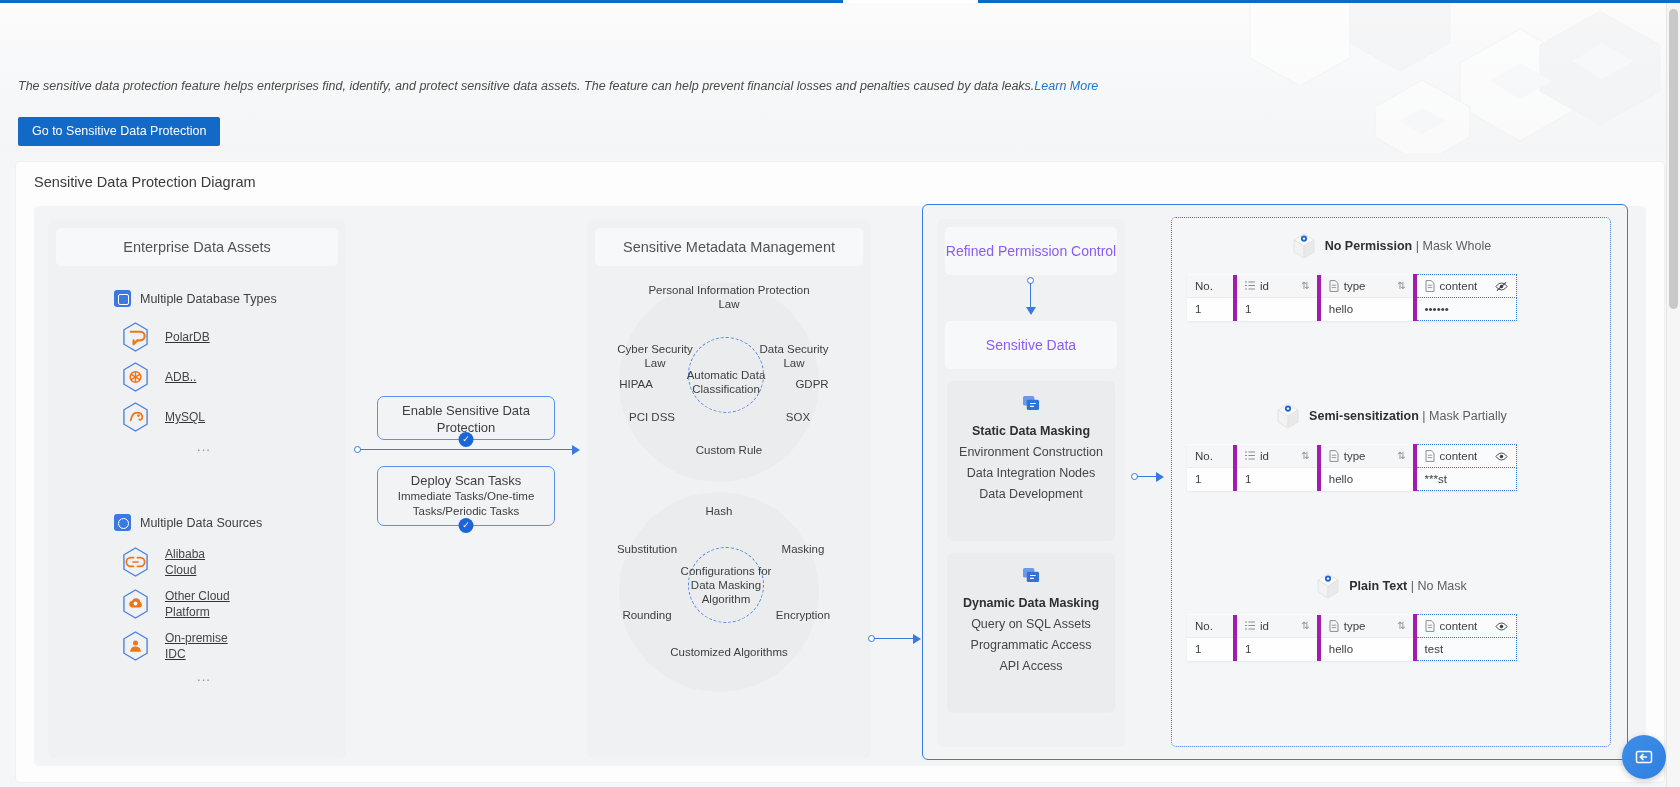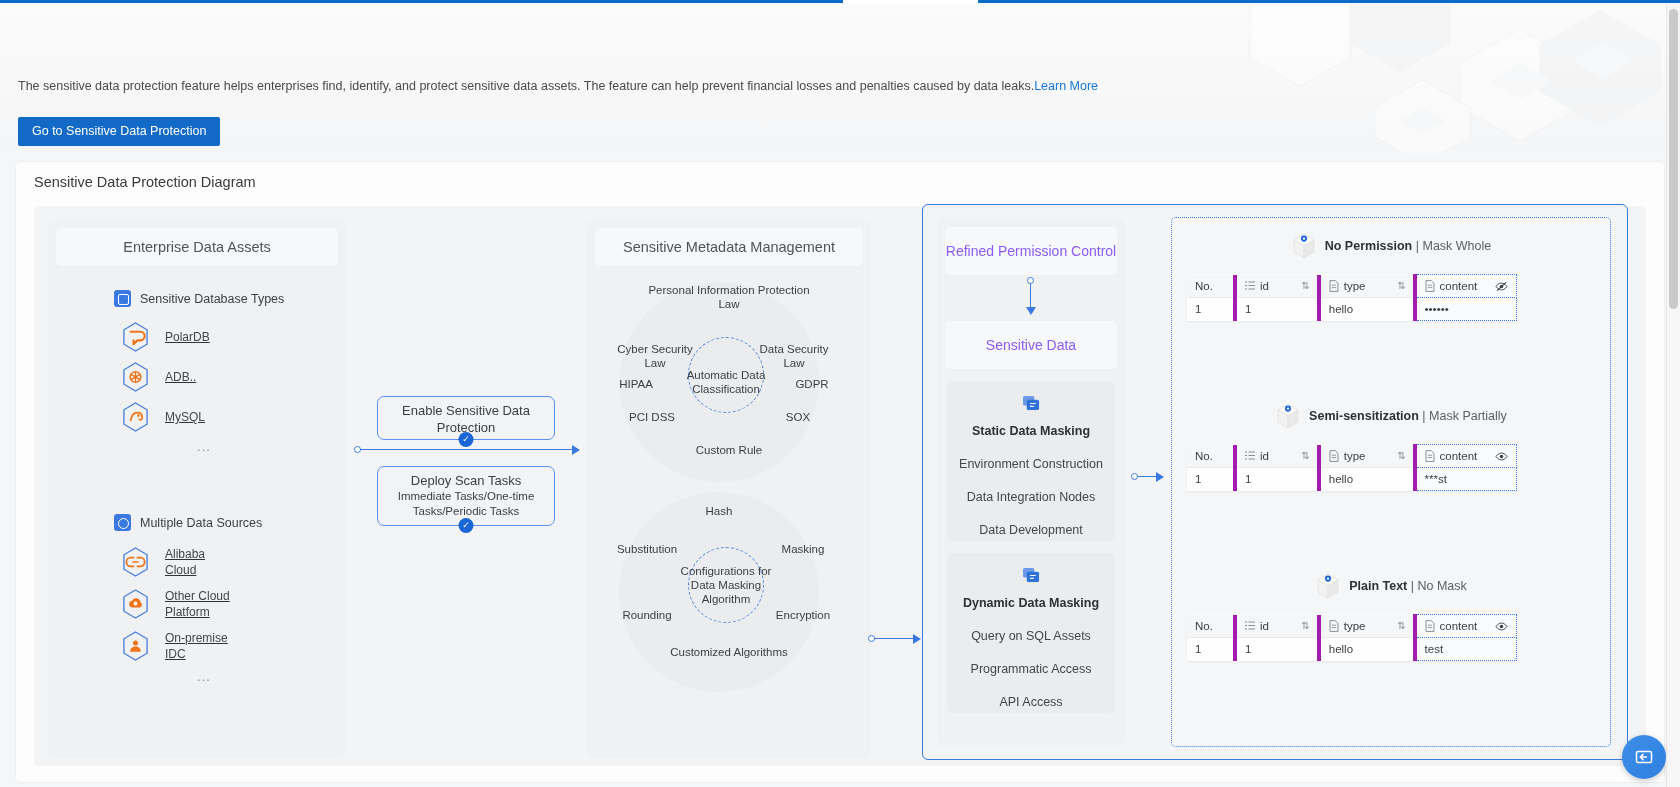--- a/index.html
+++ b/index.html
@@ -21,21 +21,21 @@
     background:linear-gradient(180deg,#fbfbfc 0%, #f4f5f6 100%);
     overflow:hidden;
   }
   .hero-deco { position:absolute; right:0; top:0; width:520px; height:150px; opacity:.55; }
   .hero h1 {
     position:absolute; left:18px; top:30px; margin:0;
     font-size:27px; font-weight:bold; color:#1d1d1d; letter-spacing:.1px;
   }
   .hero p {
     position:absolute; left:18px; top:76px; margin:0;
-    font-size:12.5px; color:#4a4a4a;
+    font-size:12.5px; color:#4a4a4a;font-style:italic;
   }
   .hero p a { color:#1677d6; text-decoration:none; }
   .hero-btn {
     position:absolute; left:18px; top:114px;
     background:#1269c6; color:#fff; border:none;
     font-size:12.5px; font-family:inherit;
     padding:0 14px; height:29px; line-height:29px; border-radius:2px;
     cursor:pointer; white-space:nowrap;
   }
 
@@ -144,21 +144,21 @@
     position:absolute; left:8px; width:172px; height:48px;
     background:#f7f8f9; border-radius:5px;
     text-align:center; line-height:48px; font-size:14px; color:#8b5cf6;
   }
   .mask-card {
     position:absolute; left:10px; width:168px;
     background:#ebecee; border-radius:6px; text-align:center;
   }
   .mask-card .mico { margin:14px auto 8px; width:19px; height:17px; }
   .mask-card .mtitle { font-size:12.5px; font-weight:bold; color:#2e3134; }
-  .mask-card .mitem { font-size:12.5px; color:#434649; padding:7px 0 0;margin-top:12px; }
+  .mask-card .mitem { font-size:12.5px; color:#434649; padding:7px 0 0; }
 
   .tables-panel {
     position:absolute; left:248px; top:12px; width:440px; height:530px;
     border:1.4px dotted #3a7ae0; border-radius:5px; background:#f5f6f7;
   }
   .tblgroup { position:absolute; left:0; width:440px; }
   .tg-head { display:flex; align-items:center; justify-content:center; gap:10px; height:40px; }
   .cube { width:22px; height:26px; flex:0 0 auto; }
   .tg-title { font-size:12.5px; color:#2e3134; }
   .tg-title b { font-weight:bold; }
@@ -227,21 +227,21 @@
   <div class="card-title">Sensitive Data Protection Diagram</div>
 
   <div class="diagram">
 
     <div class="col col-assets">
       <div class="col-head">Enterprise Data Assets</div>
 
       <div class="sub-card" style="top:58px;height:212px;">
         <div class="sub-head">
           <span class="ico-sq"></span>
-          <span>Sensitive Database Types</span>
+          <span>Multiple Database Types</span>
         </div>
         <div class="row">
           <svg class="hexico" viewBox="0 0 28 31">
             <path d="M14 1 L26 8 L26 23 L14 30 L2 23 L2 8 Z" fill="none" stroke="#4a7fe0" stroke-width="1.4"></path>
             <path d="M9 10 h10 a4.5 4.5 0 0 1 0 9 h-3 l-4 4 v-4" fill="none" stroke="#ef7518" stroke-width="2.2" stroke-linecap="round" stroke-linejoin="round"></path>
           </svg>
           <span class="row-lbl">PolarDB</span>
         </div>
         <div class="row">
           <svg class="hexico" viewBox="0 0 28 31">

